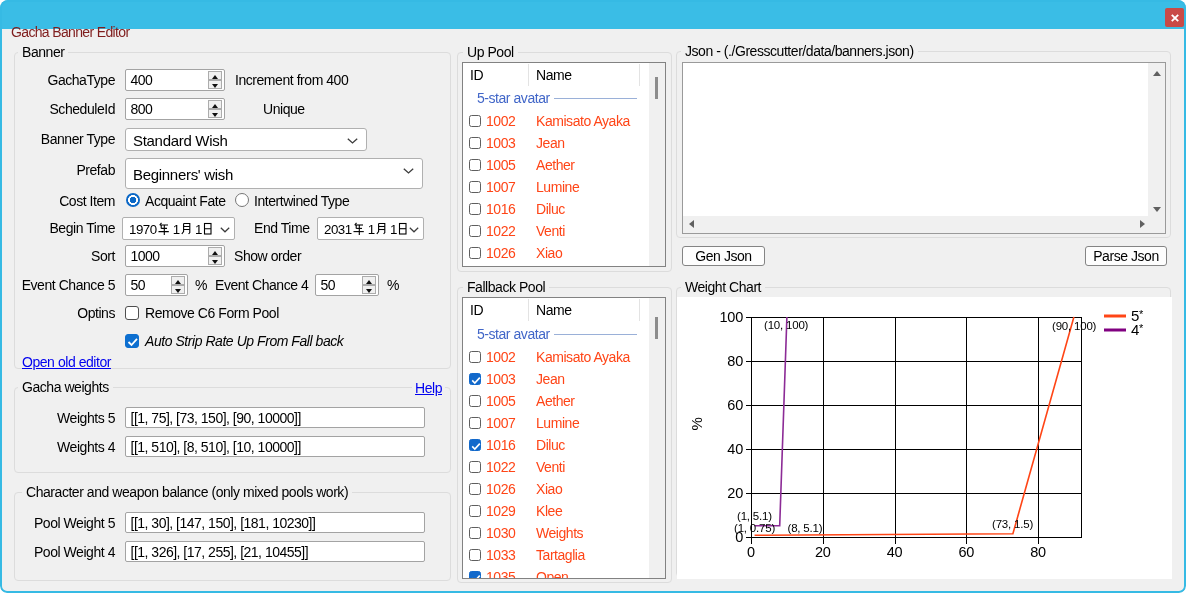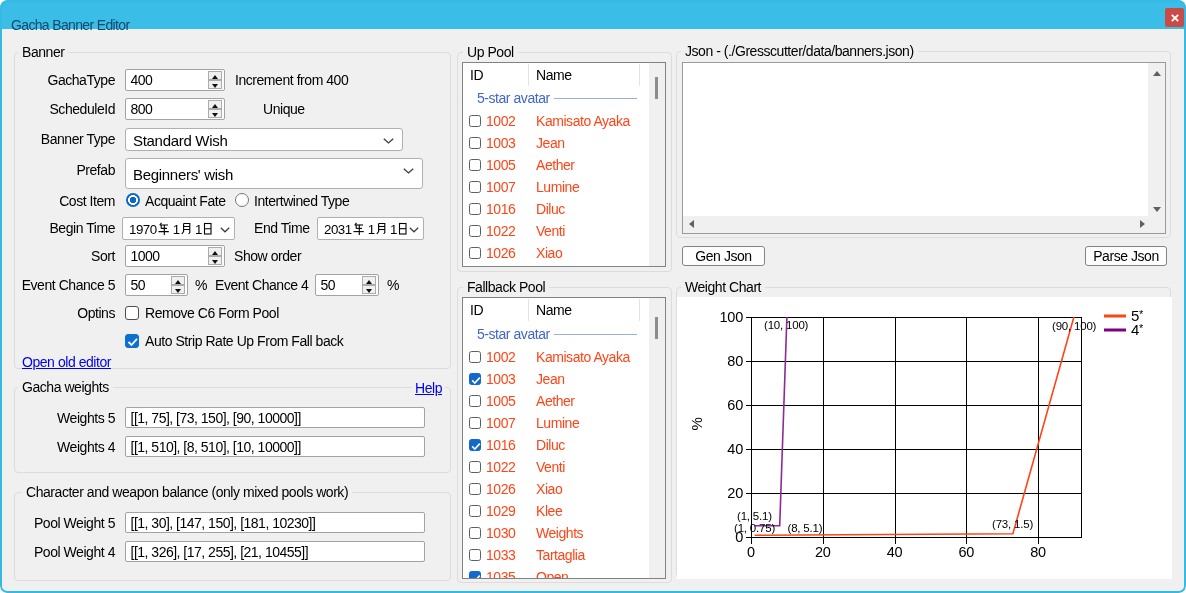--- a/index.html
+++ b/index.html
@@ -3,21 +3,21 @@
 <meta charset="utf-8">
 <style>
 * { margin:0; padding:0; box-sizing:border-box; }
 html,body { width:1186px; height:593px; background:#fff; overflow:hidden; }
 body { font-family:"Liberation Sans", sans-serif; font-size:14px; color:#000; letter-spacing:-0.45px; }
 #win { position:absolute; left:0; top:0; width:1186px; height:593px;
   background:#f0f0f0; border-radius:8px 8px 7px 7px; overflow:hidden; }
 #winborder { position:absolute; left:0; top:0; width:1186px; height:593px;
   border:2px solid #36bae4; border-radius:8px 8px 7px 7px; z-index:50; pointer-events:none; }
 #titlebar { position:absolute; left:0; top:0; width:100%; height:29px; background:#3abde6; }
-#title { position:absolute; left:11px; top:17px; font-size:14px; color:#0c4a6e; letter-spacing:-0.65px; }
+#title { position:absolute; left:11px; top:24px; font-size:14px; color:#7f1d1d; letter-spacing:-0.65px; }
 #closebtn { position:absolute; right:2px; top:8px; width:19px; height:19px; background:#c94a47; border-radius:2px; }
 #closebtn svg { position:absolute; left:5.5px; top:5.5px; }
 .lbl { position:absolute; height:18px; line-height:18px; white-space:nowrap; }
 .r { text-align:right; }
 .grp { position:absolute; border:1px solid #dcdcdc; border-radius:4px; }
 .gl { position:absolute; top:-10px; left:5px; background:#f0f0f0; padding:0 4px; height:19px; line-height:19px; white-space:nowrap; }
 .tb { position:absolute; background:#fff; border:1px solid #a3a3a3; border-radius:2px; }
 .tb span { position:absolute; left:4.5px; top:50%; transform:translateY(-50%); letter-spacing:-0.5px; white-space:nowrap; }
 .sbtns { position:absolute; right:2px; top:1px; width:14px; height:18px; }
 .sb { position:absolute; left:0; width:14px; height:9px; background:#f0f0f0; border:1px solid #acacac; }
@@ -87,21 +87,21 @@
           <i class="tri up"></i>
         </div>
         <div class="sb dn">
           <i class="tri dn"></i>
         </div>
       </div>
     </div>
   <div class="lbl" style="left:235px;top:100px;margin-left:28px;">Unique</div>
 
   <div class="lbl r" style="left:15px;top:130px;width:100px;">Banner Type</div>
-  <div class="combo" style="left:125px;top:128px;width:278px;height:23px;">
+  <div class="combo" style="left:125px;top:128px;width:242px;height:23px;">
       <span>Standard Wish</span>
     <svg class="chev" style="right:8px;top:9px;" width="11" height="6" viewBox="0 0 11 6">
         <path d="M0.8 0.8 L5.5 5 L10.2 0.8" stroke="#3c3c3c" stroke-width="1.3" fill="none"></path>
       </svg>
     </div>
 
   <div class="lbl r" style="left:15px;top:161px;width:100px;">Prefab</div>
   <div class="combo" style="left:125px;top:158px;width:298px;height:31px;">
       <span>Beginners' wish</span>
     <svg class="chev" style="right:8px;top:9px;" width="11" height="6" viewBox="0 0 11 6">
@@ -214,21 +214,21 @@
   <div class="lbl" style="left:387px;top:276px;">%</div>
 
   <div class="lbl r" style="left:15px;top:304px;width:100px;">Optins</div>
   <div class="cb" style="left:125px;top:306px;"></div>
   <div class="lbl" style="left:145px;top:304px;">Remove C6 Form Pool</div>
   <div class="cb on" style="left:125px;top:334px;">
       <svg width="12" height="10" viewBox="0 0 12 10">
         <path d="M1.5 5 L4.5 8 L10 1.8" stroke="#fff" stroke-width="1.8" fill="none"></path>
       </svg>
     </div>
-  <div class="lbl" style="left:145px;top:332px;">Auto Strip Rate Up From Fall back</div>
+  <div class="lbl" style="left:145px;top:332px;font-style:italic;">Auto Strip Rate Up From Fall back</div>
   <a class="link" style="left:22px;top:353px;">Open old editor</a>
 
   <div class="lbl r" style="left:15px;top:409px;width:100px;">Weights 5</div>
   <div class="tb" style="left:125px;top:407px;width:300px;height:21px;">
       <span>[[1, 75], [73, 150], [90, 10000]]</span>
     </div>
   <div class="lbl r" style="left:15px;top:438px;width:100px;">Weights 4</div>
   <div class="tb" style="left:125px;top:436px;width:300px;height:21px;">
       <span>[[1, 510], [8, 510], [10, 10000]]</span>
     </div>

